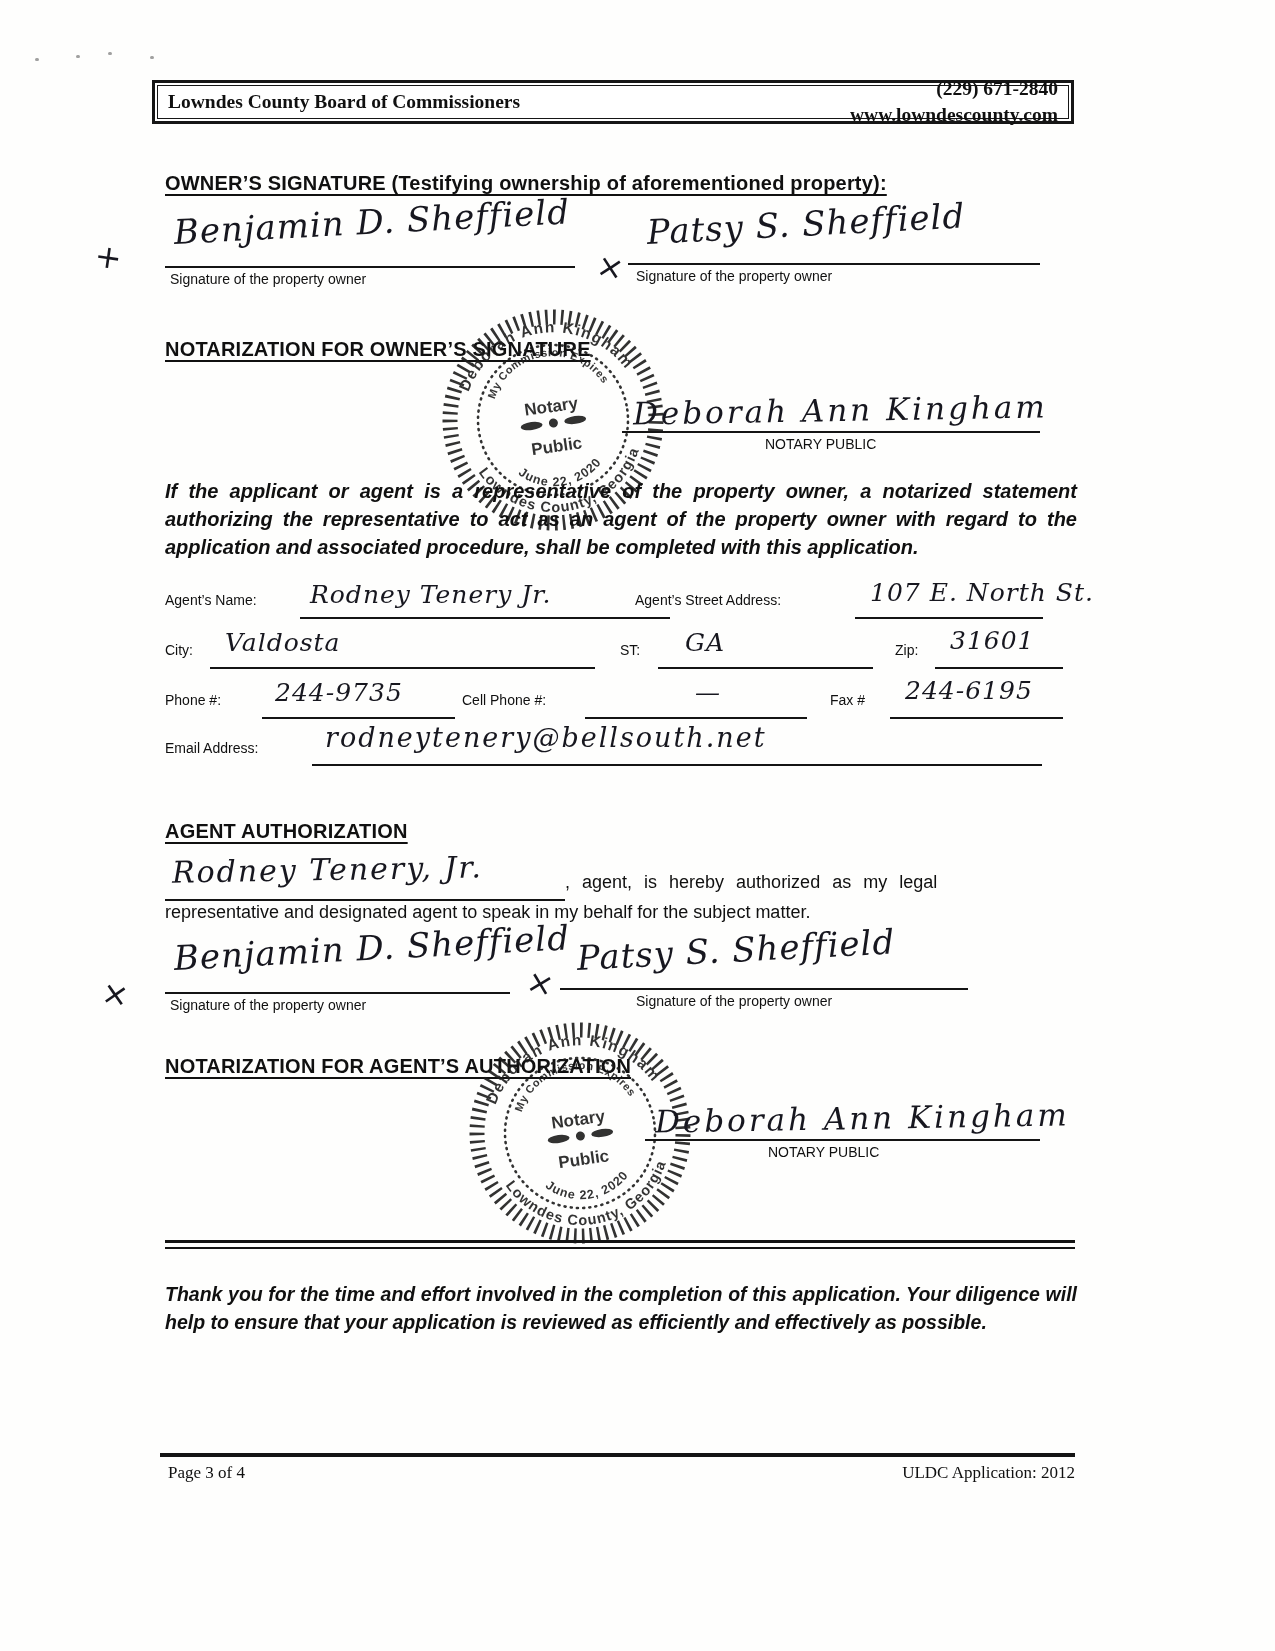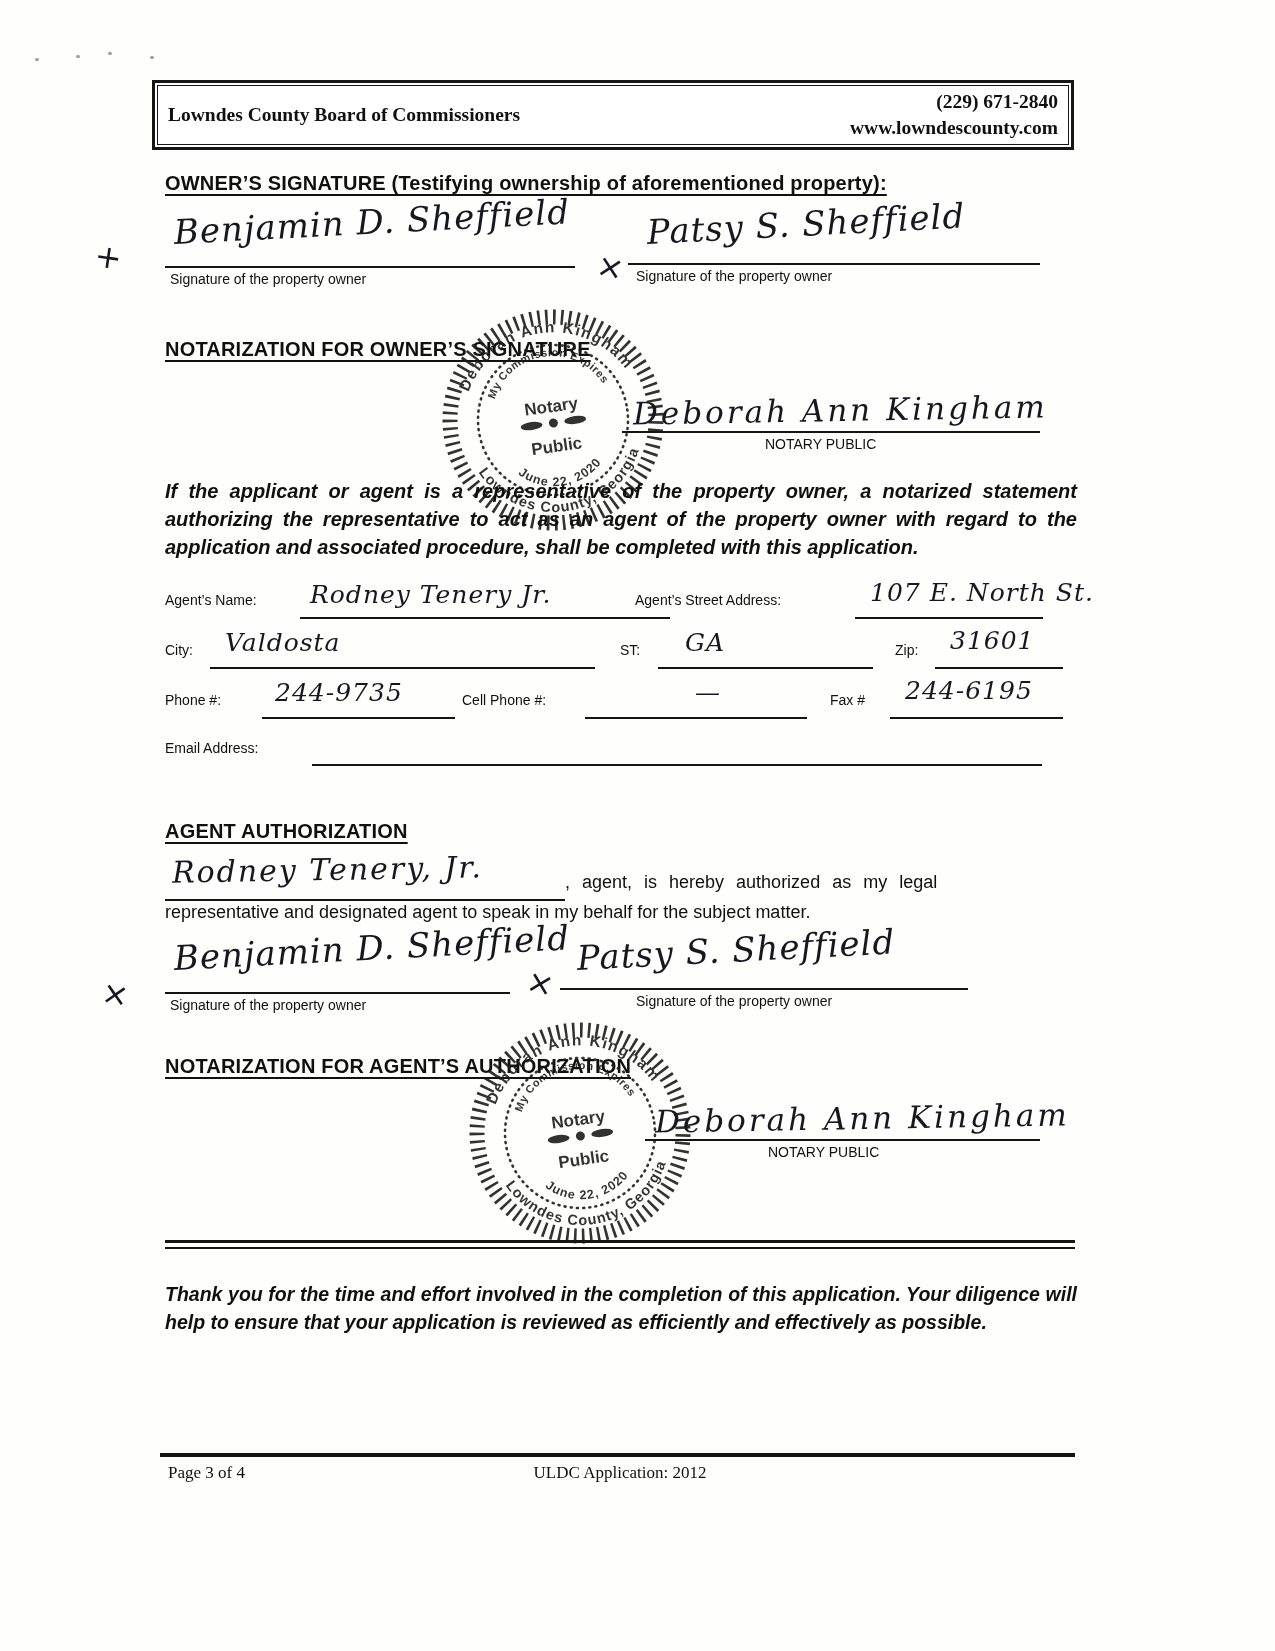--- a/index.html
+++ b/index.html
@@ -2,21 +2,21 @@
 <html><head>
 <meta charset="utf-8">
 <style>
   html,body{margin:0;padding:0;background:#ffffff;}
   .page{position:relative;width:1275px;height:1651px;background:#fefefd;overflow:hidden;
         font-family:"Liberation Sans",sans-serif;color:#101010;}
   .abs{position:absolute;}
   .speck{position:absolute;width:4px;height:3px;background:#777;border-radius:2px;opacity:.7;}
 
   
-  .hdr-outer{position:absolute;left:152px;top:80px;width:922px;height:70px;
+  .hdr-outer{position:absolute;left:152px;top:80px;width:922px;height:44px;
              border:3px solid #161616;padding:2px;box-sizing:border-box;background:#fff;}
   .hdr-inner{width:100%;height:100%;border:1px solid #161616;box-sizing:border-box;
              display:flex;justify-content:space-between;align-items:center;padding:2px 10px;}
   .hdr-left,.hdr-right{font-family:"Liberation Serif",serif;font-weight:bold;font-size:19.5px;line-height:1.35;}
   .hdr-right{text-align:right;}
 
   .h{font-family:"Liberation Sans",sans-serif;font-weight:bold;font-size:20px;letter-spacing:.2px;
      text-decoration:underline;text-decoration-thickness:2px;text-underline-offset:4px;white-space:nowrap;}
 
   .lbl{font-size:14px;white-space:nowrap;}
@@ -129,20 +129,21 @@
   <div class="abs hand fill" style="left:275px;top:678px;">244-9735</div>
   <div class="uline" style="left:262px;top:717px;width:193px;"></div>
   <div class="abs lbl" style="left:462px;top:692px;">Cell Phone #:</div>
   <div class="abs hand fill" style="left:695px;top:678px;">—</div>
   <div class="uline" style="left:585px;top:717px;width:222px;"></div>
   <div class="abs lbl" style="left:830px;top:692px;">Fax #</div>
   <div class="abs hand fill" style="left:905px;top:676px;">244-6195</div>
   <div class="uline" style="left:890px;top:717px;width:173px;"></div>
 
   <div class="abs lbl" style="left:165px;top:740px;">Email Address:</div>
+  <div class="abs hand" style="left:325px;top:722px;font-size:27px;letter-spacing:2px;">rodneytenery@bellsouth.net</div>
   <div class="uline" style="left:312px;top:764px;width:730px;"></div>
 
   <div class="abs h" style="left:165px;top:800px;margin-top:20px;">AGENT AUTHORIZATION</div>
 
   <div class="abs hand" style="left:172px;top:852px;font-size:30px;letter-spacing:2px;transform:rotate(-1deg);">Rodney Tenery, Jr.</div>
   <div class="uline" style="left:165px;top:899px;width:400px;"></div>
   <div class="abs authtext" style="left:565px;top:872px;word-spacing:7px;">, agent, is hereby authorized as my legal</div>
   <div class="abs authtext" style="left:165px;top:902px;">representative and designated agent to speak in my behalf for the subject matter.</div>
 
   <div class="abs hand mark" style="left:102px;top:975px;transform:rotate(10deg);">×</div>
@@ -182,15 +183,15 @@
   <div class="abs hand" style="left:655px;top:1100px;font-size:31px;transform:rotate(-1deg);letter-spacing:3px;">Deborah Ann Kingham</div>
   <div class="uline" style="left:645px;top:1139px;width:395px;"></div>
   <div class="abs lbl" style="left:768px;top:1144px;">NOTARY PUBLIC</div>
 
   <div class="dblrule" style="left:165px;top:1240px;width:910px;"></div>
 
   <div class="abs closing" style="left:165px;top:1280px;width:912px;">Thank you for the time and effort involved in the completion of this application.  Your diligence will help to ensure that your application is reviewed as efficiently and effectively as possible.</div>
 
   <div class="thickrule" style="left:160px;top:1453px;width:915px;"></div>
   <div class="abs footer-text" style="left:168px;top:1463px;">Page 3 of 4</div>
-  <div class="abs footer-text" style="left:165px;top:1463px;width:910px;text-align:center;">ULDC Application: 2012</div>
+  <div class="abs footer-text" style="left:165px;top:1463px;width:910px;text-align:right;">ULDC Application: 2012</div>
 
 </div>
 
 </body></html>

